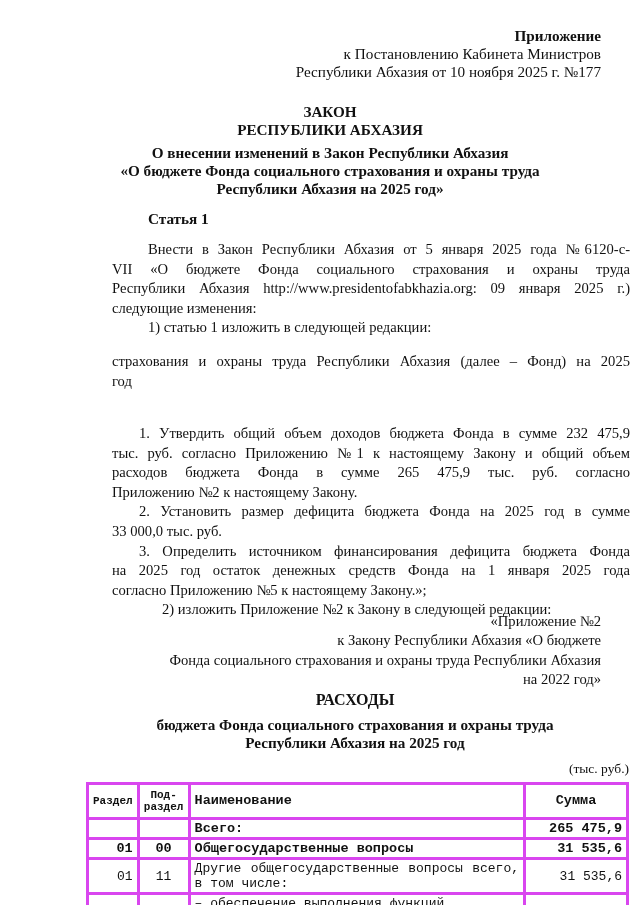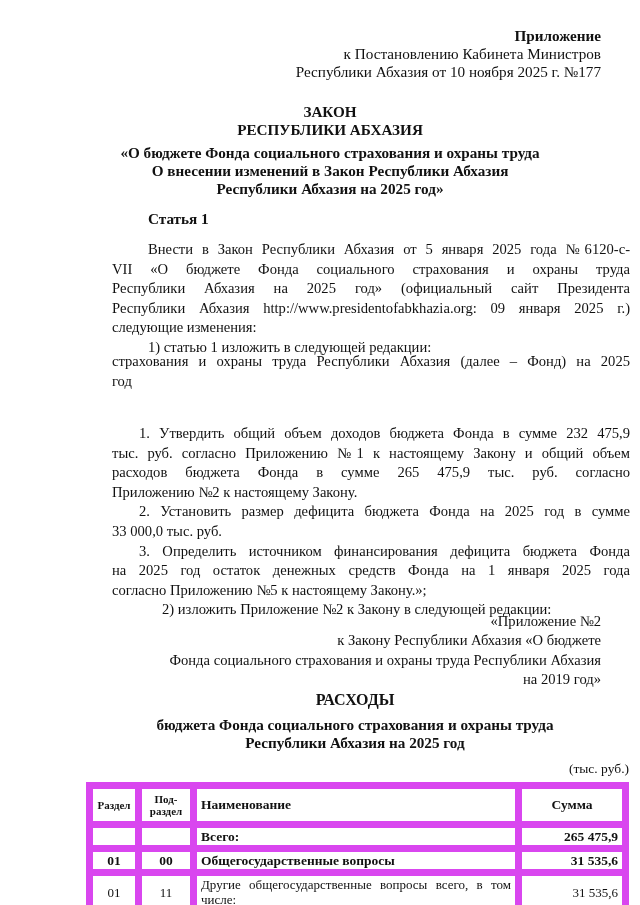--- a/index.html
+++ b/index.html
@@ -10,24 +10,24 @@
   .right { text-align: right; }
   .center { text-align: center; }
   .bold { font-weight: bold; }
   .f15 { font-size: 15.2px; line-height: 18px; }
   .f14 { font-size: 14.6px; line-height: 19.4px; }
   .para-block { position: absolute; left: 112px; width: 518px; font-size: 14.6px; line-height: 19.6px; }
   .jline { display: block; text-align: justify; text-align-last: justify; }
   .lline { display: block; text-align: left; }
   table.budget { position: absolute; left: 86px; top: 782px; width: 543px; border-collapse: collapse;
                  font-size: 13px; line-height: 15px; }
-  table.budget td, table.budget th { border: 7px solid #d946ef; padding: 1px 4px; vertical-align: middle; }
+  table.budget td, table.budget th { border: 3px solid #d946ef; padding: 1px 4px; vertical-align: middle; font-family: Liberation Mono, monospace; }
   table.budget th { font-size: 11px; line-height: 12px; font-weight: bold; text-align: center; height: 30px; }
   table.budget th.name-h, table.budget th.sum-h { font-size: 13.5px; }
-  .c-sec { width: 34px; text-align: center; }
+  .c-sec { width: 34px; text-align: right; }
   .c-sub { width: 40px; text-align: center; }
   .c-name { text-align: left; }
   .c-sum { width: 92px; text-align: right; }
   tr.bold td { font-weight: bold; font-size: 13.5px; }
   tr.r-total td { height: 15px; }
 </style>
 </head>
 <body>
 
 <div class="page">
@@ -37,31 +37,30 @@
     <div>к Постановлению Кабинета Министров</div>
     <div>Республики Абхазия от 10 ноября 2025 г. №177</div>
   </div>
 
   <div class="abs center bold f15" style="left:100px; top:97px; width:460px;margin-top:6px;">
     <div>ЗАКОН</div>
     <div>РЕСПУБЛИКИ АБХАЗИЯ</div>
   </div>
 
   <div class="abs center bold f15" style="left:90px; top:144px; width:480px;">
+    <div>О внесении изменений в Закон Республики Абхазия</div>
     <div>«О бюджете Фонда социального страхования и охраны труда</div>
-    <div>О внесении изменений в Закон Республики Абхазия</div>
     <div>Республики Абхазия на 2025 год»</div>
   </div>
 
   <div class="abs bold f15" style="left:148px; top:210px;">Статья 1</div>
 
   <div class="para-block" style="top:240px;">
     <span class="jline" style="padding-left:36px;">Внести в Закон Республики Абхазия от 5 января 2025 года №6120-с-</span>
     <span class="jline">VII «О бюджете Фонда социального страхования и охраны труда</span>
-    <span class="jline">Республики Абхазия на 2025 год» (официальный сайт Президента</span>
     <span class="jline">Республики Абхазия http://www.presidentofabkhazia.org: 09 января 2025 г.)</span>
     <span class="lline">следующие изменения:</span>
     <span class="lline" style="padding-left:36px;">1) статью 1 изложить в следующей редакции:</span>
   </div>
 
   <div class="para-block" style="top:352px;">
     <span class="jline">страхования и охраны труда Республики Абхазия (далее – Фонд) на 2025</span>
     <span class="lline">год</span>
   </div>
 
@@ -75,21 +74,21 @@
     <span class="jline" style="padding-left:27px;">3. Определить источником финансирования дефицита бюджета Фонда</span>
     <span class="jline">на 2025 год остаток денежных средств Фонда на 1 января 2025 года</span>
     <span class="lline">согласно Приложению №5 к настоящему Закону.»;</span>
     <span class="lline" style="padding-left:50px;">2) изложить Приложение №2 к Закону в следующей редакции:</span>
   </div>
 
   <div class="abs right f14" style="left:140px; top:612px; width:461px;">
     <div>«Приложение №2</div>
     <div>к Закону Республики Абхазия «О бюджете</div>
     <div>Фонда социального страхования и охраны труда Республики Абхазия</div>
-    <div>на 2019 год»</div>
+    <div>на 2022 год»</div>
   </div>
 
   <div class="abs center bold" style="left:140px; top:690px; width:430px; font-size:16px; line-height:19px;">РАСХОДЫ</div>
   <div class="abs center bold f15" style="left:140px; top:716px; width:430px;">
     <div>бюджета Фонда социального страхования и охраны труда</div>
     <div>Республики Абхазия на 2025 год</div>
   </div>
   <div class="abs right" style="left:500px; top:751px; width:129px; font-size:13.5px; line-height:16px;margin-top:10px;">(тыс. руб.)</div>
 
   <table class="budget">

